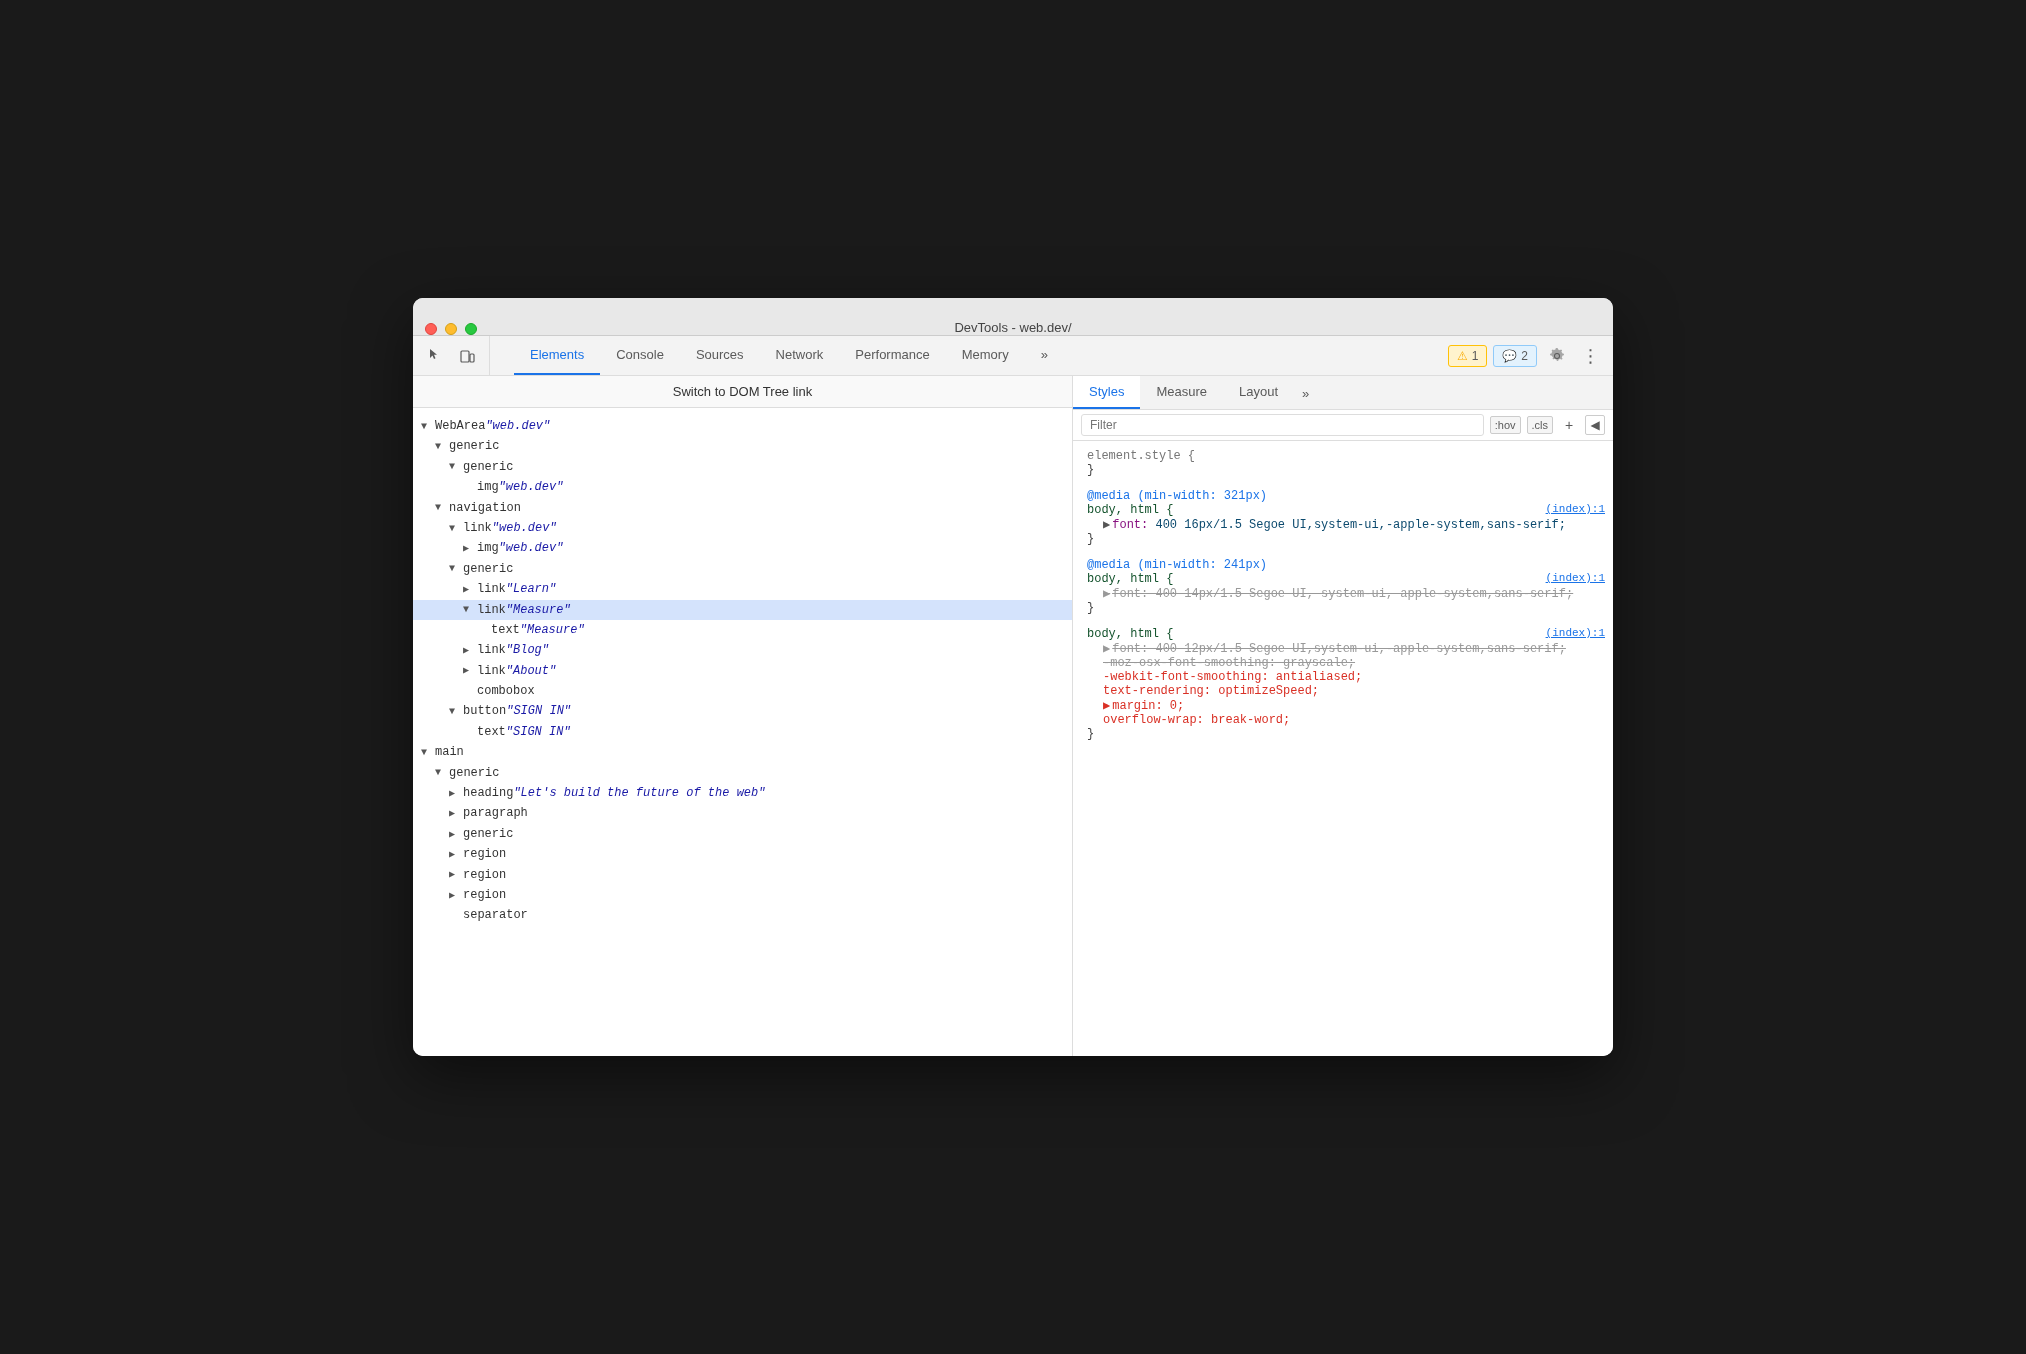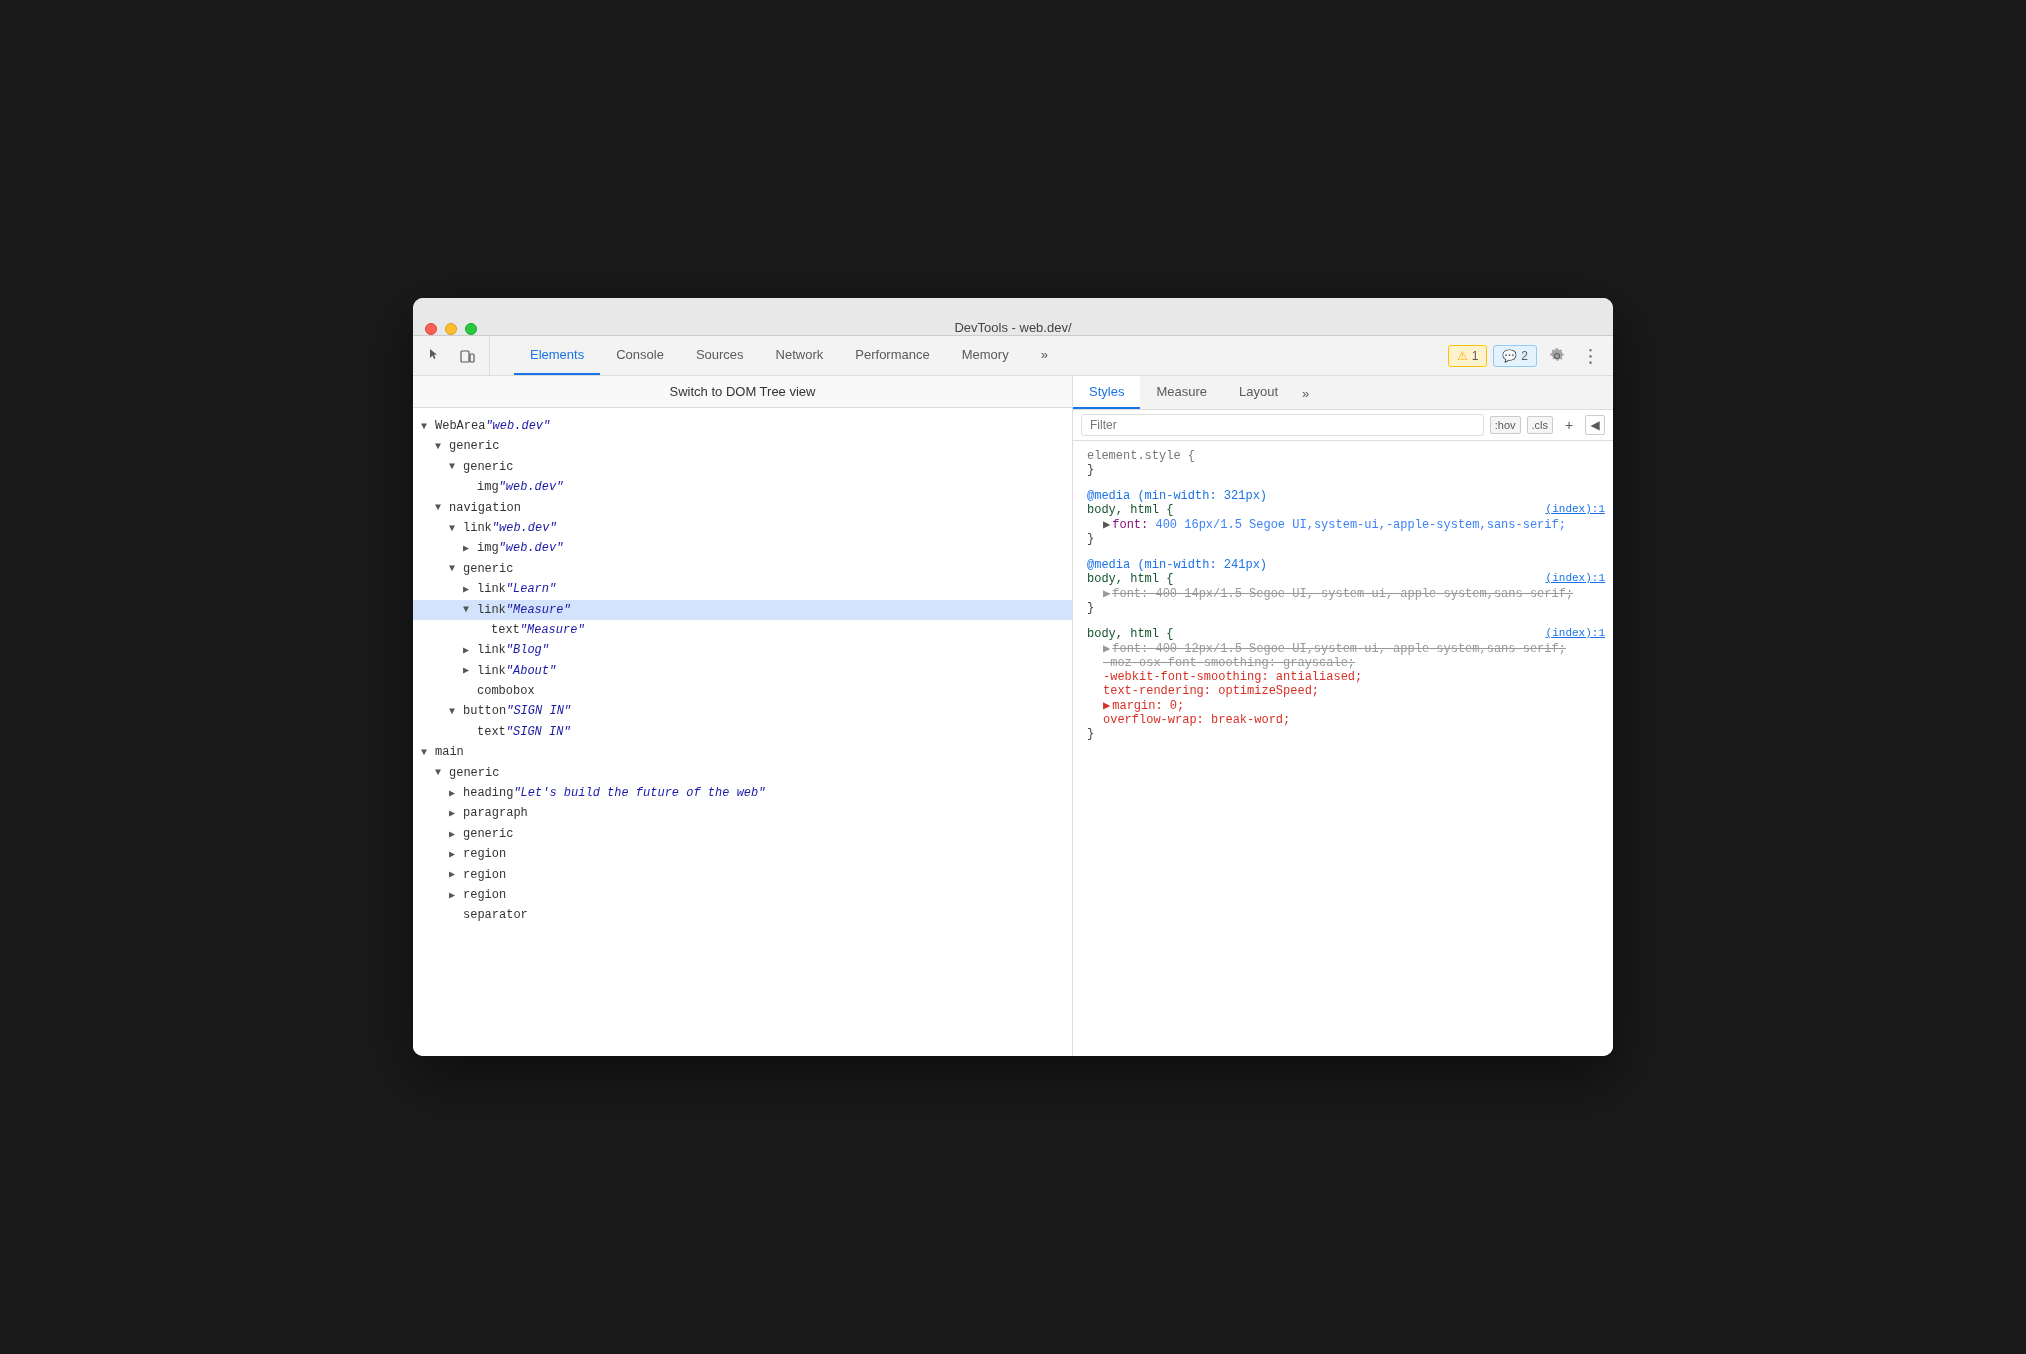--- a/index.html
+++ b/index.html
@@ -284,21 +284,21 @@
     .css-selector { color: #14532d; font-weight: 500; }
     .css-brace { color: #444; }
     .css-source {
       float: right;
       color: #1a73e8;
       font-size: 11px;
       cursor: pointer;
       text-decoration: underline;
     }
     .css-property { color: #881280; }
-    .css-value { color: #3b82f6; }
+    .css-value { color: #0c4a6e; }
     .css-property-line {
       padding-left: 16px;
       display: flex;
       align-items: baseline;
       flex-wrap: wrap;
     }
     .css-property-line.struck { text-decoration: line-through; color: #999; }
     .css-property-line.invalid { color: #d93025; }
     .css-media-query { color: #1a73e8; }
     .css-triangle {
@@ -379,21 +379,21 @@
       <div class="icon-btn">
         <span style="font-size:18px; letter-spacing:1px; color:#5a5a5a;">⋮</span>
       </div>
     </div>
   </div>
 
   <div class="devtools-content">
 
     <div class="dom-panel">
       <div class="dom-switch-bar">
-        <span>Switch to DOM Tree view</span>
+        <span>Switch to DOM Tree link</span>
       </div>
       <div class="dom-tree">
 
         <div class="tree-row">
           <span class="tree-arrow expanded"></span>
           <span class="node-tag">WebArea </span>
           <span class="node-string">"web.dev"</span>
         </div>
 
         <div class="tree-row">

